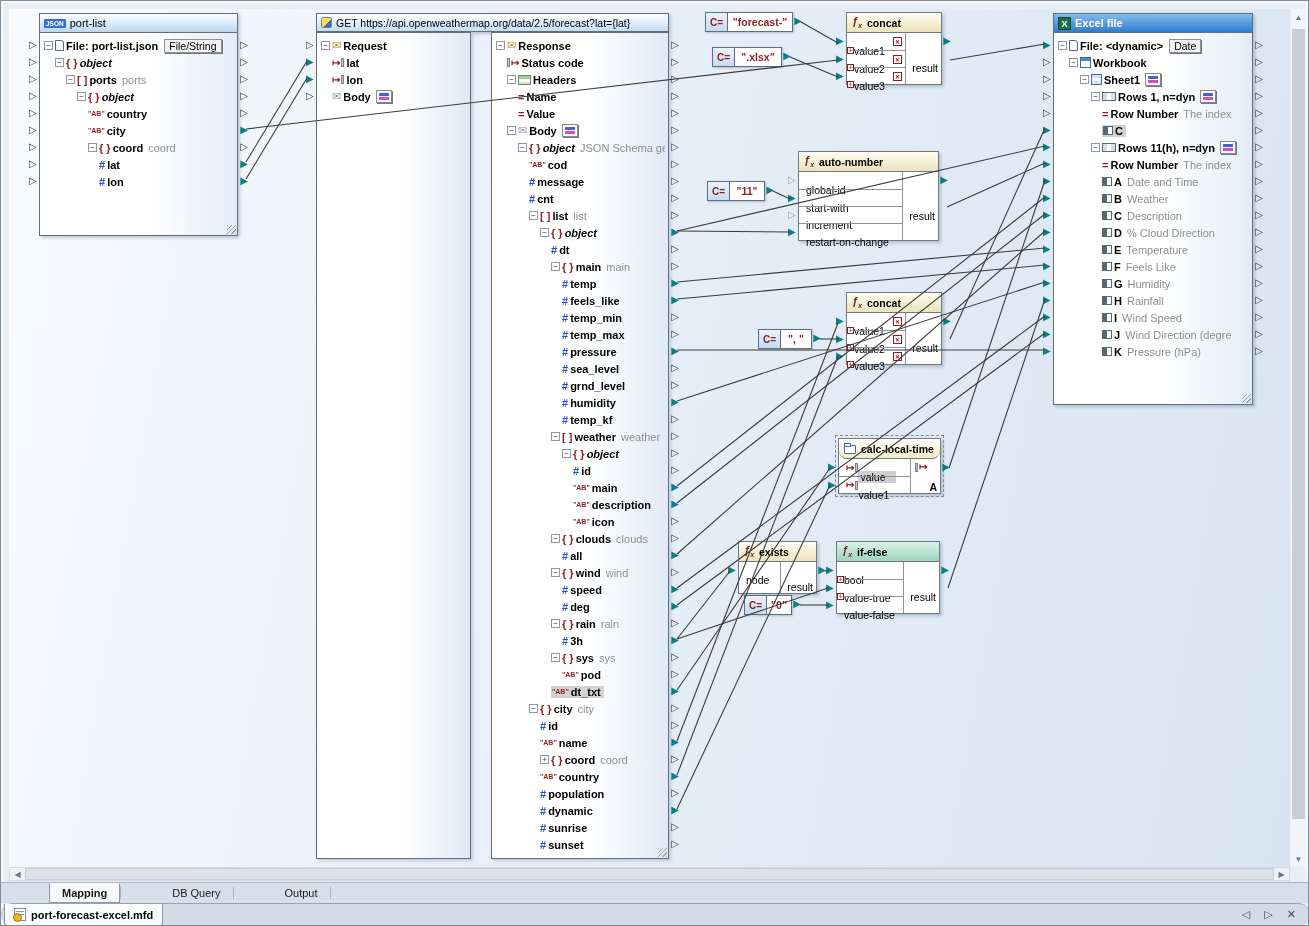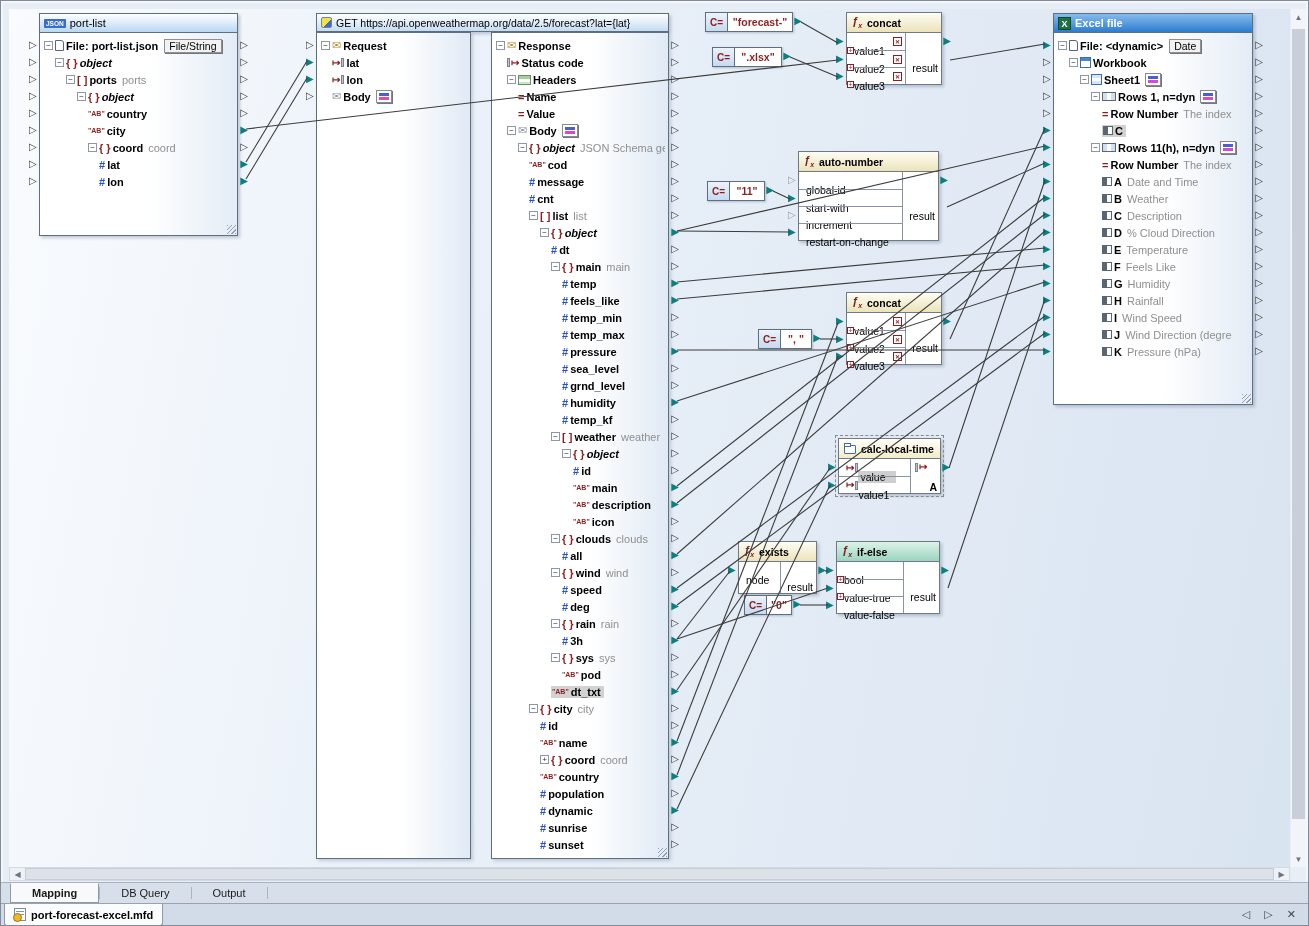--- a/index.html
+++ b/index.html
@@ -65,21 +65,21 @@
          display:inline-flex;flex-direction:column;justify-content:center;gap:1px;padding:1px 2px;flex:none;}
   .mini-set .b1{height:3px;background:#4a5fd0;}
   .mini-set .b2{height:3px;background:#d54ad0;}
 
   
   .fn{position:absolute;border:1px solid #707a86;background:#fff;box-shadow:2px 2px 3px rgba(60,80,110,.28);font-size:10.5px;}
   .fn.udf{outline:1px dashed #8a8a8a;outline-offset:2px;}
   .fnh{height:20px;border-bottom:1px solid #707a86;display:flex;align-items:center;gap:5px;padding:0 5px;font-weight:bold;
        background:linear-gradient(#fefdf4,#ebe3ba);}
   .fn.ifelse .fnh{background:linear-gradient(#dcf2e8,#9bd5c0);}
-  .fn.udf .fnh{background:linear-gradient(#fffef8,#f2ecca);}
+  .fn.udf .fnh{background:linear-gradient(#fffef8,#f2ecca);border-radius:8px;}
   .fnb{display:flex;}
   .fnins{flex:1;min-width:0;}
   .fnrow{position:relative;height:17px;display:flex;align-items:center;padding:0 3px 0 7px;border-top:1px solid #8a94a0;white-space:nowrap;}
   .fnrow:first-child{border-top:none;}
   .fnout{border-left:1px solid #8a94a0;display:flex;align-items:center;justify-content:flex-end;gap:2px;
          padding:0 3px;position:relative;white-space:nowrap;}
   .fnout .tri{right:-10px;}
   .flbl{color:#000;margin-top:19px;}
   .bold{font-weight:bold;}
   .hlrow .flbl{background:#cfcfcf;padding:0 10px 0 2px;}
@@ -103,25 +103,25 @@
   
   .vscroll{position:absolute;left:1290px;top:8px;width:15px;height:858px;background:#f1f4f8;z-index:10;}
   .vthumb{position:absolute;left:1px;right:1px;top:20px;height:790px;background:#c9cfd9;}
   .sarr{position:absolute;left:0;width:15px;height:16px;color:#6a7684;font-size:8px;display:flex;align-items:center;justify-content:center;}
   .hscroll{position:absolute;left:8px;top:866px;width:1281px;height:14px;background:#eef1f5;border:1px solid #d3dae2;
         display:flex;align-items:stretch;z-index:10;}
   .hbtn{width:15px;display:flex;align-items:center;justify-content:center;color:#6a7684;font-size:8px;flex:none;}
   .hthumb{flex:1;background:#dde2e9;border:1px solid #c6cdd6;}
   .tabsrow{position:absolute;left:0;top:881px;width:1309px;height:21px;background:#d7e0ea;border-top:1px solid #aab4c0;
         display:flex;align-items:stretch;padding-left:9px;z-index:10;font-size:11px;}
-  .tab{padding:0 21px;display:flex;align-items:center;color:#1a1a1a;}
+  .tab{padding:0 12px;display:flex;align-items:center;color:#1a1a1a;margin-left:39px;}
   .tab.active{background:#f7f9fb;border:1px solid #8f99a8;border-top-color:#f7f9fb;font-weight:bold;}
   .tabsep{width:1px;background:#aab4c0;margin:4px 0;}
   .filerow{position:absolute;left:0;top:902px;width:1309px;height:24px;background:#d2dce8;border-top:1px solid #98a2b0;
-        display:flex;align-items:flex-start;z-index:10;}
+        display:flex;align-items:flex-start;z-index:10;border-radius:12px;}
   .filetab{margin-left:3px;height:22px;background:#fbfcfe;border:1px solid #8f99a8;border-top:none;display:flex;align-items:center;
         gap:5px;padding:0 9px;font-size:11px;font-weight:bold;border-radius:0 0 3px 3px;}
   .fticon{width:12px;height:13px;background:#fff;border:1px solid #888;position:relative;flex:none;}
   .fticon::before{content:'';position:absolute;left:1px;top:2px;right:1px;height:6px;
         background:repeating-linear-gradient(#7a9ac2 0 1px,transparent 1px 3px);}
   .fticon::after{content:'';position:absolute;left:-2px;bottom:-2px;width:7px;height:7px;border-radius:50%;
         background:#f0b828;border:1px solid #a07410;}
   .filenav{margin-left:auto;display:flex;gap:14px;padding:5px 14px;color:#3c4450;font-size:11px;line-height:11px;}
   .filenav span{cursor:default;}
 </style>

